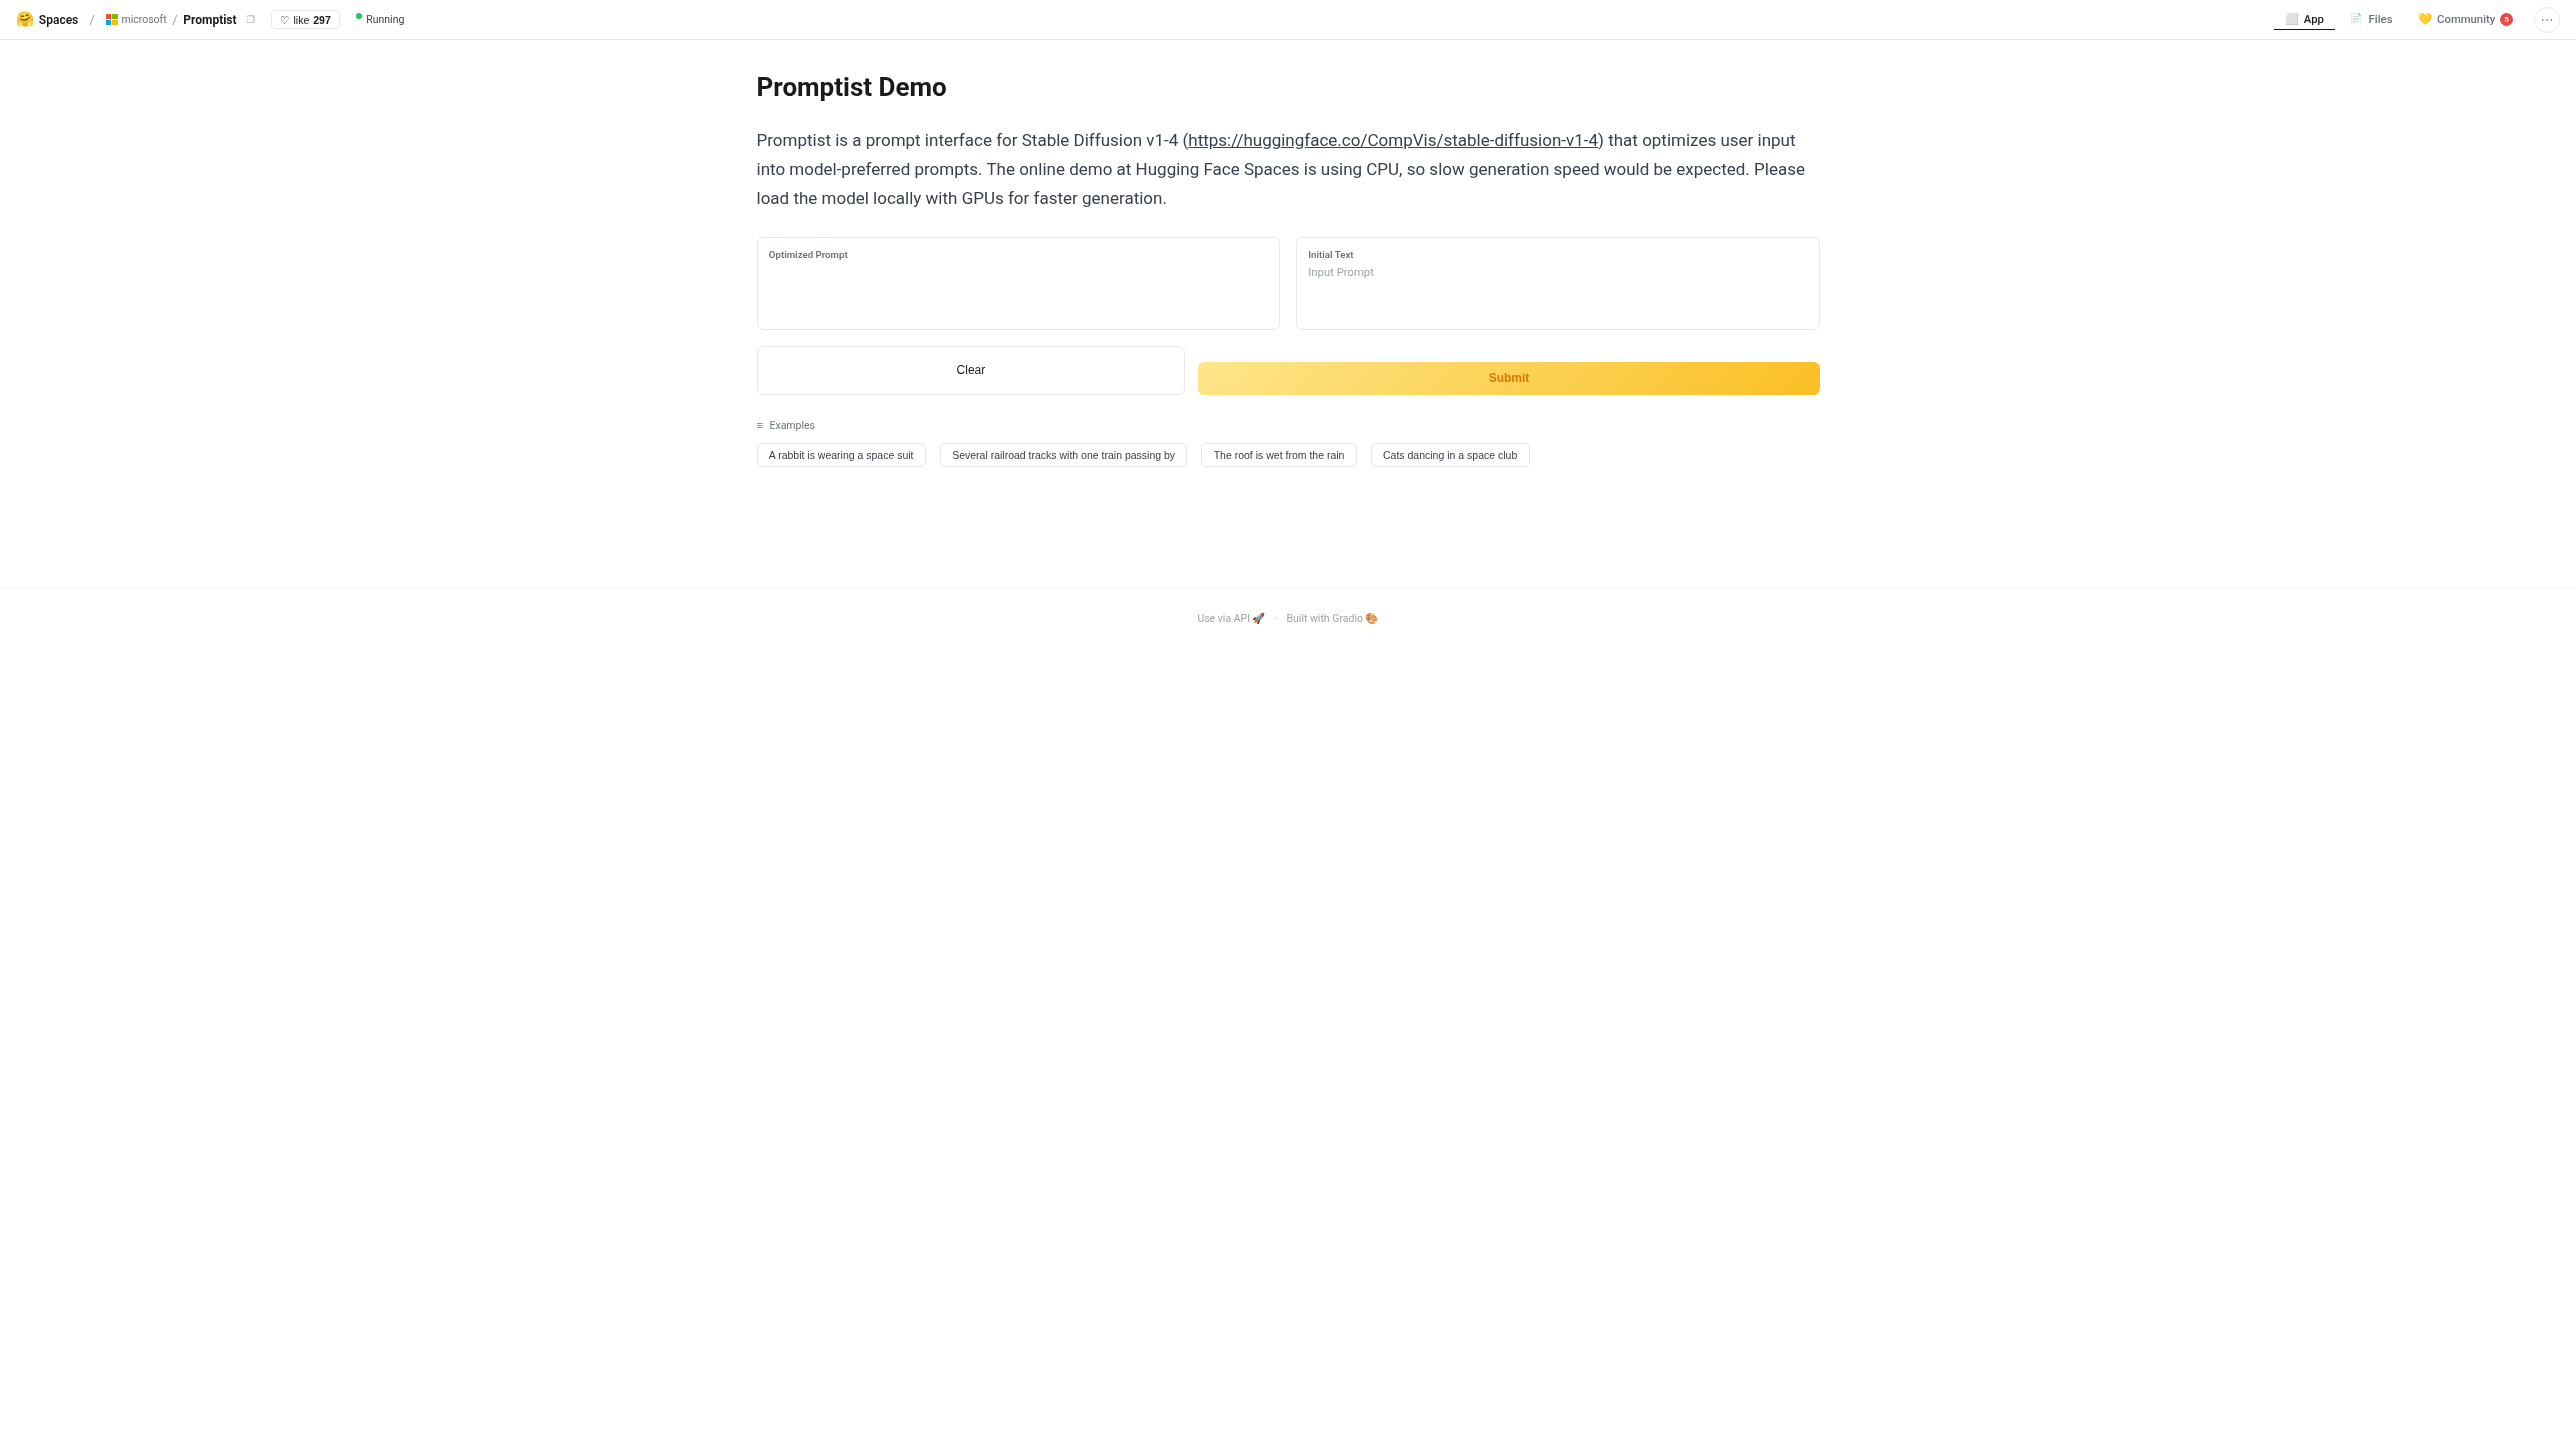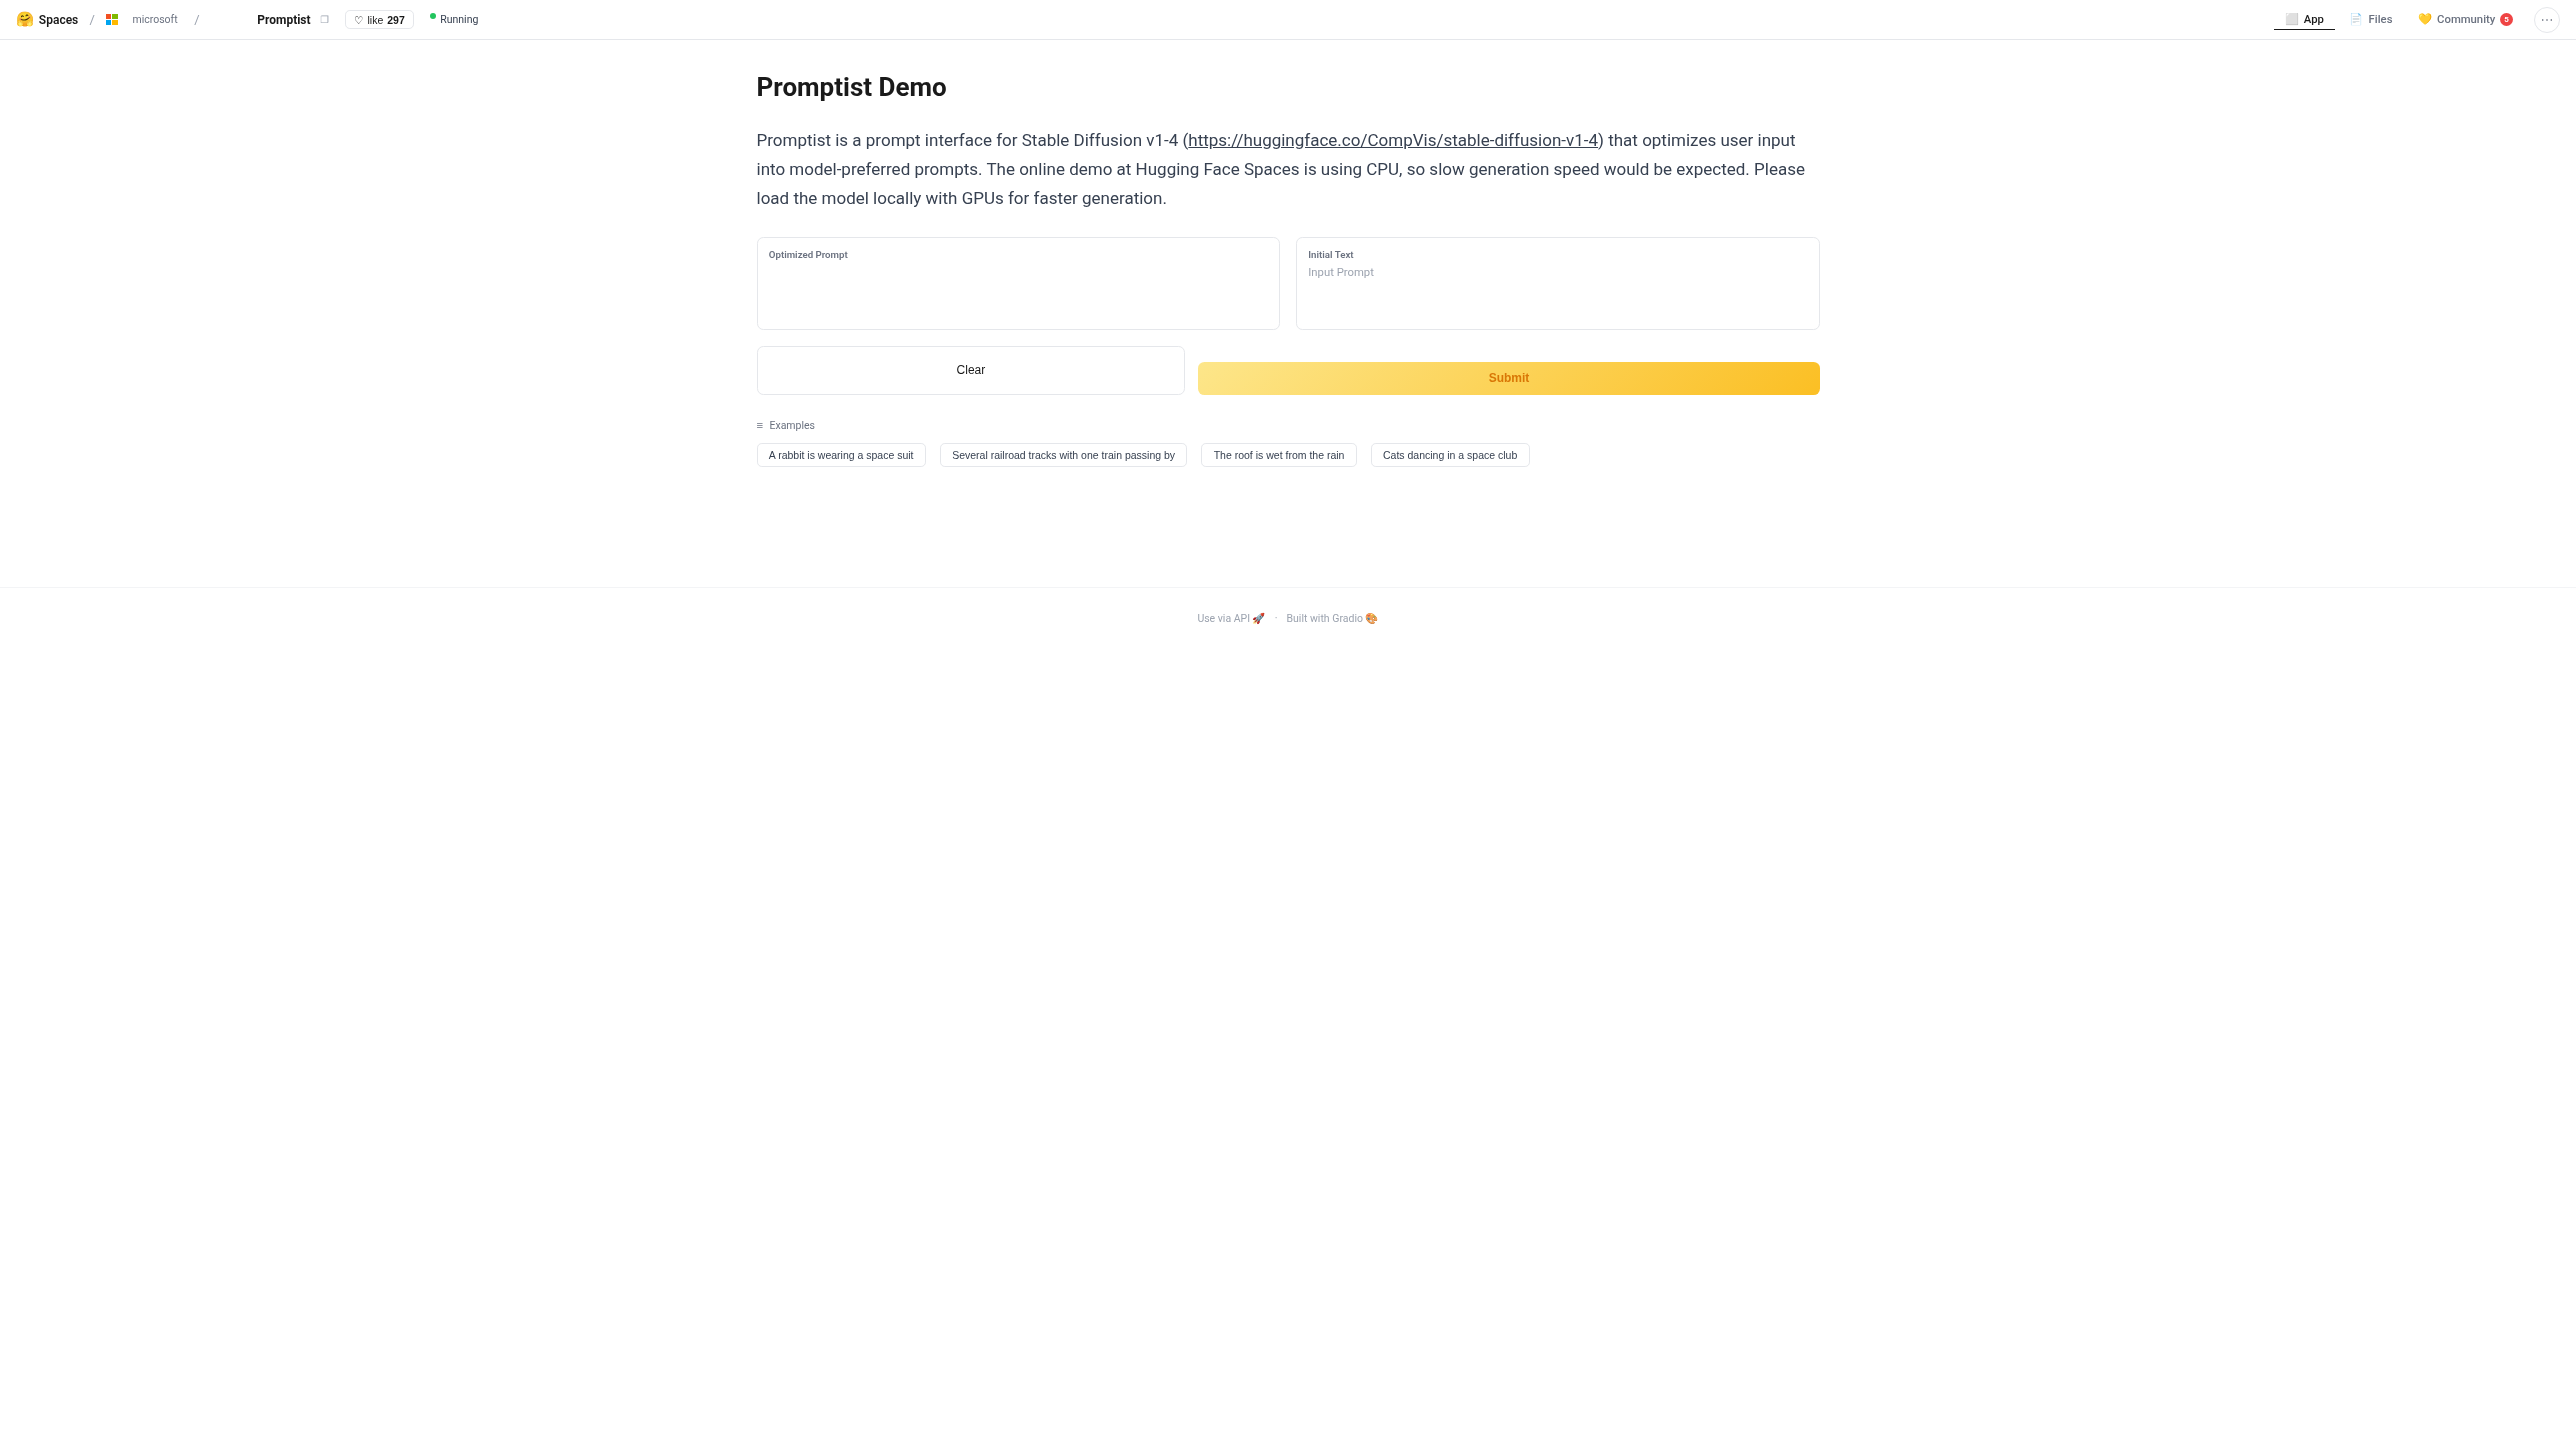--- a/index.html
+++ b/index.html
@@ -38,21 +38,21 @@
       font-size: 14.5px;
     }
     .separator {
       color: #9ca3af;
       font-size: 13px;
       margin: 0 1.6px;
     }
     .microsoft-logo {
       display: flex;
       align-items: center;
-      gap: 15px;
+      gap: 4px;
       font-size: 10.5px;
       color: #6b7280;
       text-align: right;
     }
     .ms-grid {
       display: grid;
       grid-template-columns: 1fr 1fr;
       grid-template-rows: 1fr 1fr;
       width: 11.3px;
       height: 11.3px;
@@ -62,21 +62,20 @@
       display: block;
     }
     .ms-grid span:nth-child(1) { background: #f25022; }
     .ms-grid span:nth-child(2) { background: #7fba00; }
     .ms-grid span:nth-child(3) { background: #00a4ef; }
     .ms-grid span:nth-child(4) { background: #ffb900; }
     .repo-name {
       font-weight: 700;
       font-size: 12px;
       color: #1a1a1a;
-      margin-left: 41px;
     }
     .copy-icon {
       color: #9ca3af;
       font-size: 9.7px;
       cursor: pointer;
     }
     .like-btn {
       display: flex;
       align-items: center;
       gap: 4px;

